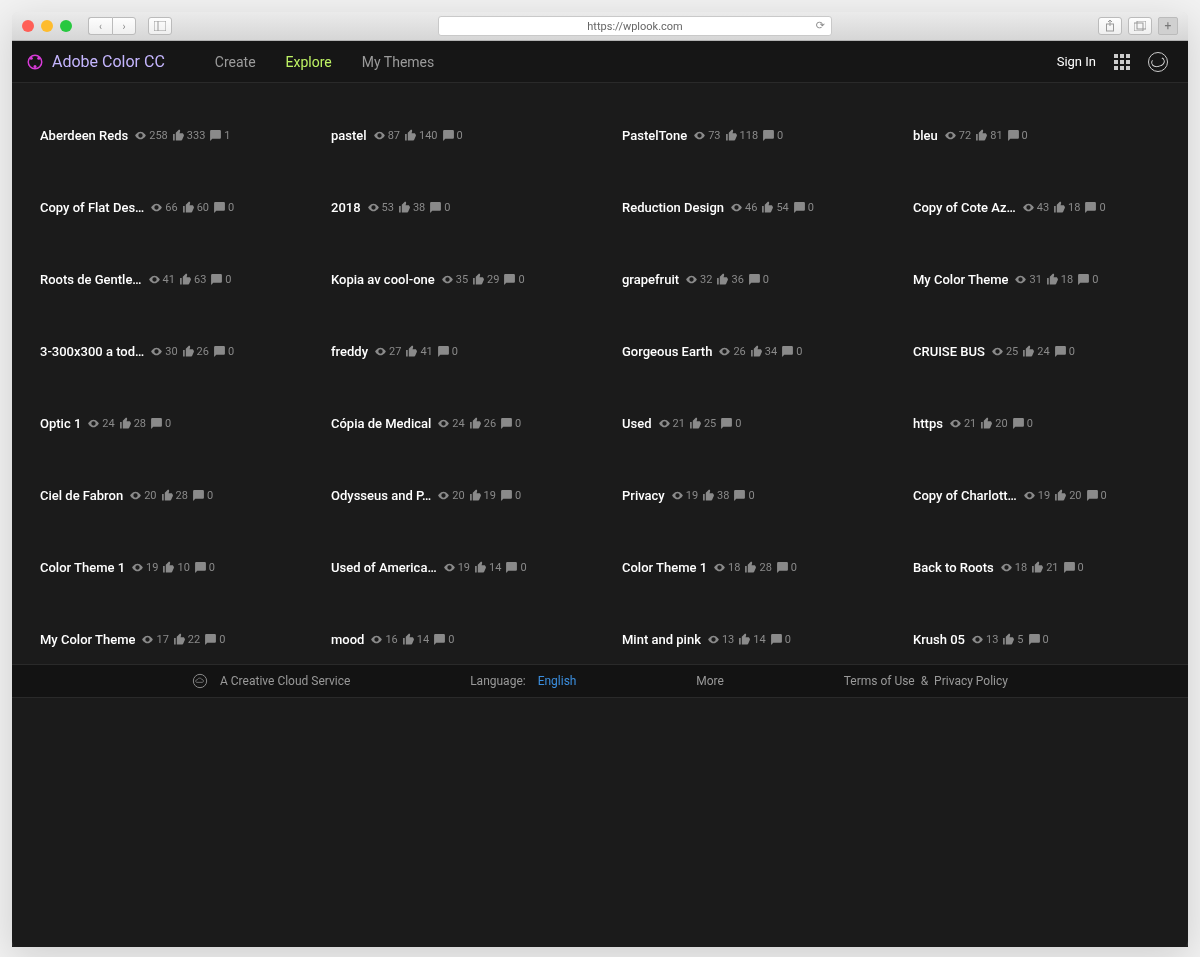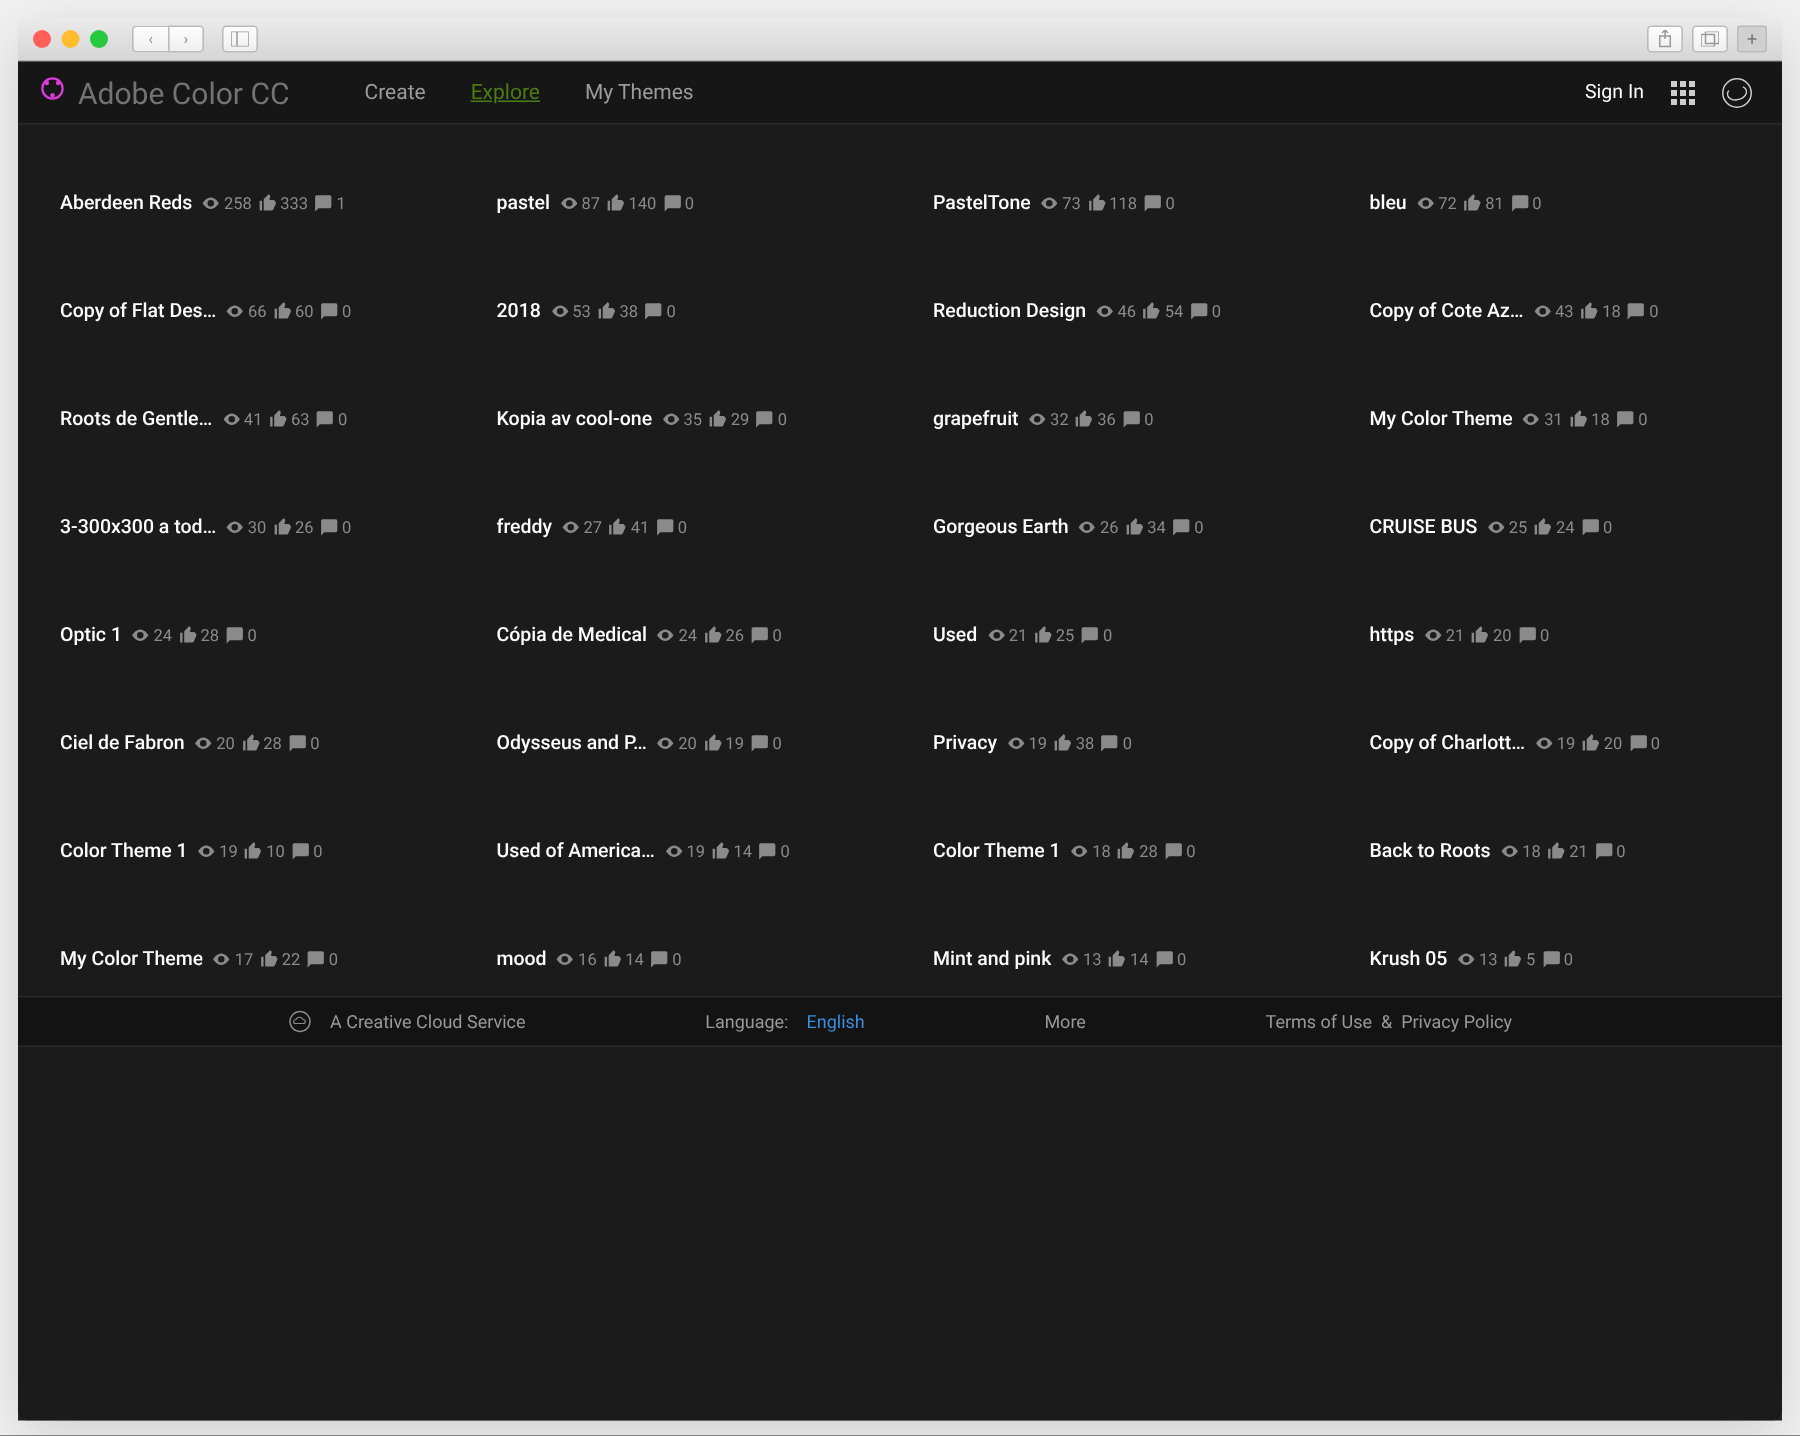--- a/index.html
+++ b/index.html
@@ -58,25 +58,25 @@
     height:42px;
     background:#161616;
     display:flex;
     align-items:center;
     padding:0 20px 0 14px;
     gap:30px;
     font-size:14px;
     color:#9b9b9b;
     border-bottom:1px solid #2a2a2a;
   }
-  .brand{display:flex;align-items:flex-start;gap:8px;color:#737373;font-size:20px;font-weight:400;}
+  .brand{display:flex;align-items:flex-end;gap:8px;color:#c4b5fd;font-size:16px;font-weight:400;}
   .brand .logo{width:18px;height:18px;color:#e040e0;}
   .navlinks{display:flex;gap:30px;margin-left:20px;}
   .navlinks span{cursor:pointer;}
-  .navlinks .active{color:#4d7c0f;text-decoration:underline;}
+  .navlinks .active{color:#bef264;}
   .header-right{margin-left:auto;display:flex;align-items:center;gap:18px;}
   .apps-icon{display:grid;grid-template-columns:repeat(3,4px);grid-template-rows:repeat(3,4px);gap:2px;}
   .apps-icon div{background:#ccc;}
   .cc-icon{width:20px;height:20px;border-radius:50%;border:1.5px solid #ccc;display:flex;align-items:center;justify-content:center;}
   .cc-icon::before{content:"";width:12px;height:8px;border-radius:50%;border:1.5px solid #ccc;border-top-color:transparent;transform:rotate(-15deg);}
 
   .toolbar{
     height:38px;background:#232323;display:flex;align-items:center;padding:0 20px;gap:10px;border-bottom:1px solid #2a2a2a;
   }
   .dropdown{color:#aaa;font-size:14px;display:flex;align-items:center;gap:6px;cursor:pointer;}
@@ -137,20 +137,24 @@
         <div class="navbtn">›</div>
       </div>
     </div>
     <div class="navbtn">
       <svg width="12" height="10">
           <rect x="0" y="0" width="12" height="10" fill="none" stroke="#999"></rect>
           <line x1="4" y1="0" x2="4" y2="10" stroke="#999"></line>
         </svg>
     </div>
     <div class="barspacer"></div>
+    <div class="urlbar">
+      <span>https://wplook.com</span>
+      <span class="reload">⟳</span>
+    </div>
     <div class="barspacer"></div>
     <div class="barend">
       <div class="navbtn">
         <svg width="10" height="12">
             <rect x="1.5" y="4" width="7" height="7" fill="none" stroke="#999"></rect>
             <line x1="5" y1="0" x2="5" y2="6" stroke="#999"></line>
             <polyline points="3,2 5,0 7,2" fill="none" stroke="#999"></polyline>
           </svg>
       </div>
       <div class="navbtn">

